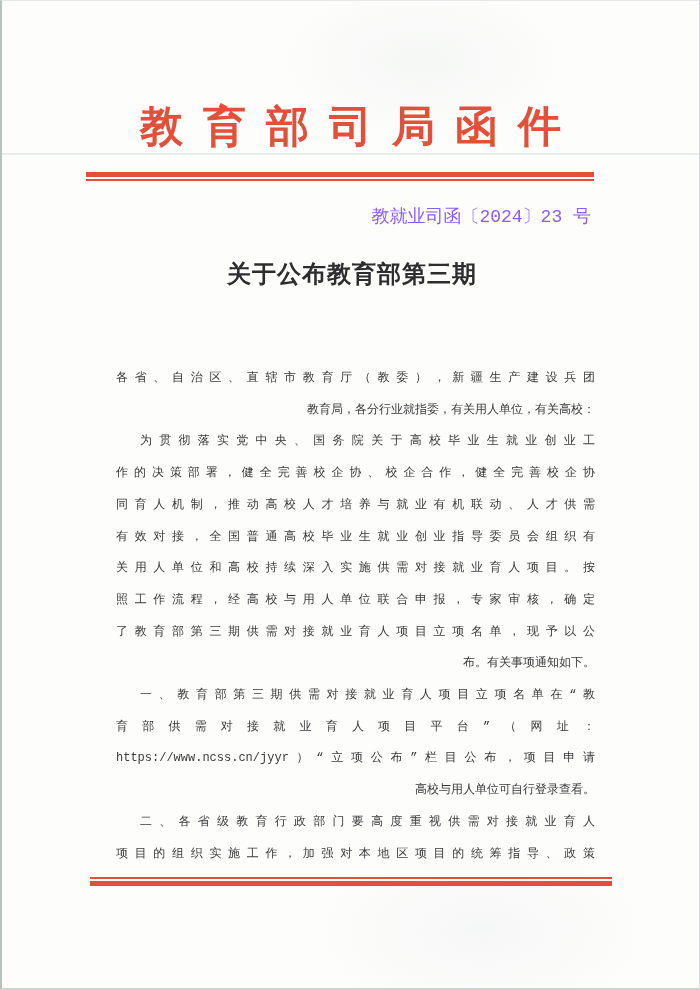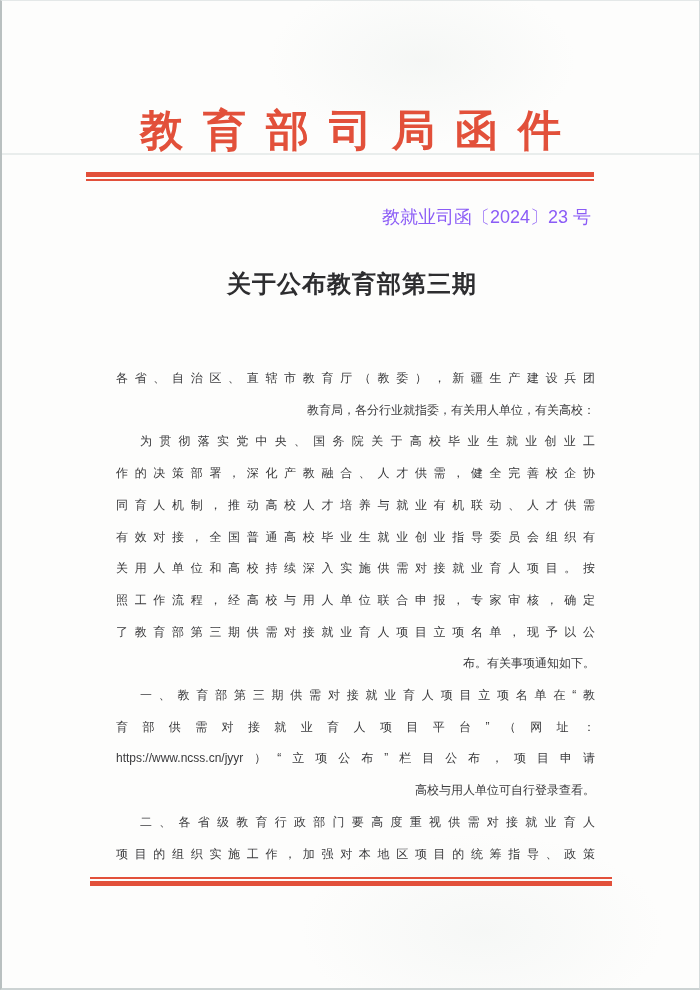--- a/index.html
+++ b/index.html
@@ -7,21 +7,21 @@
     padding: 0;
     background: #ffffff;
   }
   .page {
     position: relative;
     width: 700px;
     height: 990px;
     margin: 0;
     background: #fdfdfc;
     overflow: hidden;
-    font-family: Liberation Sans, sans-serif;
+    font-family: Liberation Mono, monospace;
     box-sizing: border-box;
     border-left: 2px solid #b9c0c0;
     border-right: 1px solid #d6dcdc;
     border-top: 1px solid #e4e8e8;
     border-bottom: 2px solid #ccd3d3;
   }
   
   .scan-fold {
     position: absolute;
     top: 152px;
@@ -75,21 +75,20 @@
     position: absolute;
     top: 258px;
     left: 111px;
     width: 478px;
     text-align: center;
     font-size: 24px;
     line-height: 33px;
     font-weight: bold;
     color: #2d2d2f;
     letter-spacing: 1px;
-    margin-top: 8px;
   }
   .body-text {
     position: absolute;
     top: 362px;
     left: 114px;
     width: 479px;
     font-size: 12px;
     line-height: 31.7px;
     color: #3a3a3c;
     word-break: break-all;
@@ -132,21 +131,21 @@
   <div class="doc-number">教就业司函〔2024〕23 号</div>
 
   <div class="doc-title">
     <div>关于公布教育部第三期</div>
   </div>
 
   <div class="body-text" id="body-text">
       <div class="line fill">各省、自治区、直辖市教育厅（教委），新疆生产建设兵团</div>
       <div class="line">教育局，各分行业就指委，有关用人单位，有关高校：</div>
       <div class="line fill indent">为贯彻落实党中央、国务院关于高校毕业生就业创业工</div>
-      <div class="line fill">作的决策部署，深化产教融合、人才供需，健全完善校企协</div>
+      <div class="line fill">作的决策部署，健全完善校企协、校企合作，健全完善校企协</div>
       <div class="line fill">同育人机制，推动高校人才培养与就业有机联动、人才供需</div>
       <div class="line fill">有效对接，全国普通高校毕业生就业创业指导委员会组织有</div>
       <div class="line fill">关用人单位和高校持续深入实施供需对接就业育人项目。按</div>
       <div class="line fill">照工作流程，经高校与用人单位联合申报，专家审核，确定</div>
       <div class="line fill">了教育部第三期供需对接就业育人项目立项名单，现予以公</div>
       <div class="line">布。有关事项通知如下。</div>
       <div class="line fill indent">一、教育部第三期供需对接就业育人项目立项名单在“教</div>
       <div class="line fill">育部供需对接就业育人项目平台”（网址：</div>
       <div class="line fill">https://www.ncss.cn/jyyr）“立项公布”栏目公布，项目申请</div>
       <div class="line">高校与用人单位可自行登录查看。</div>

